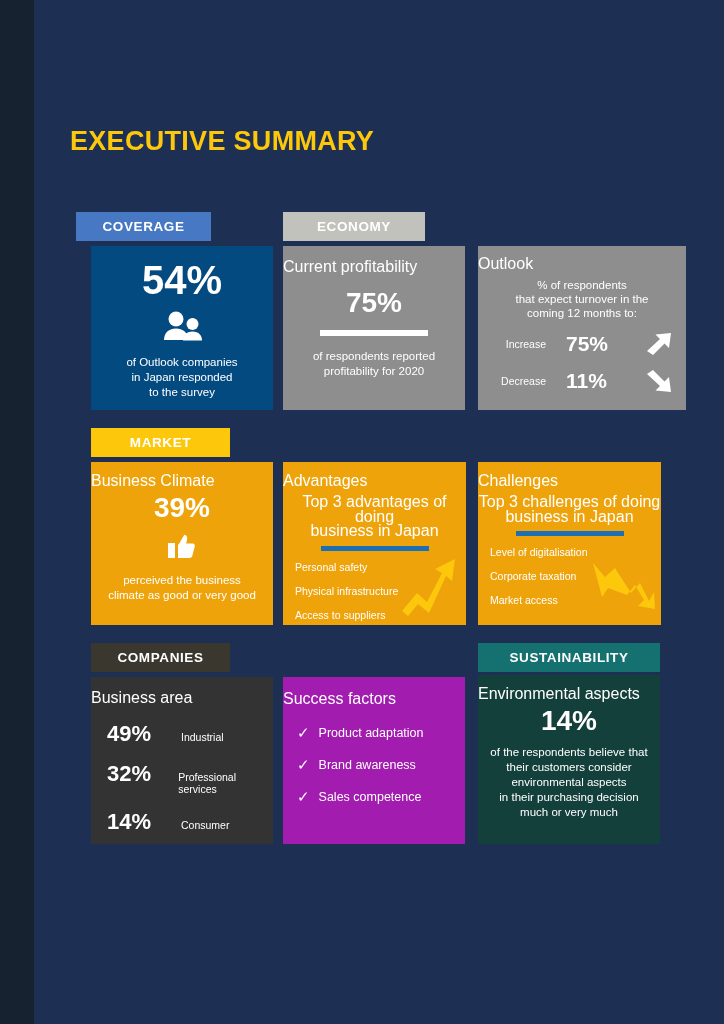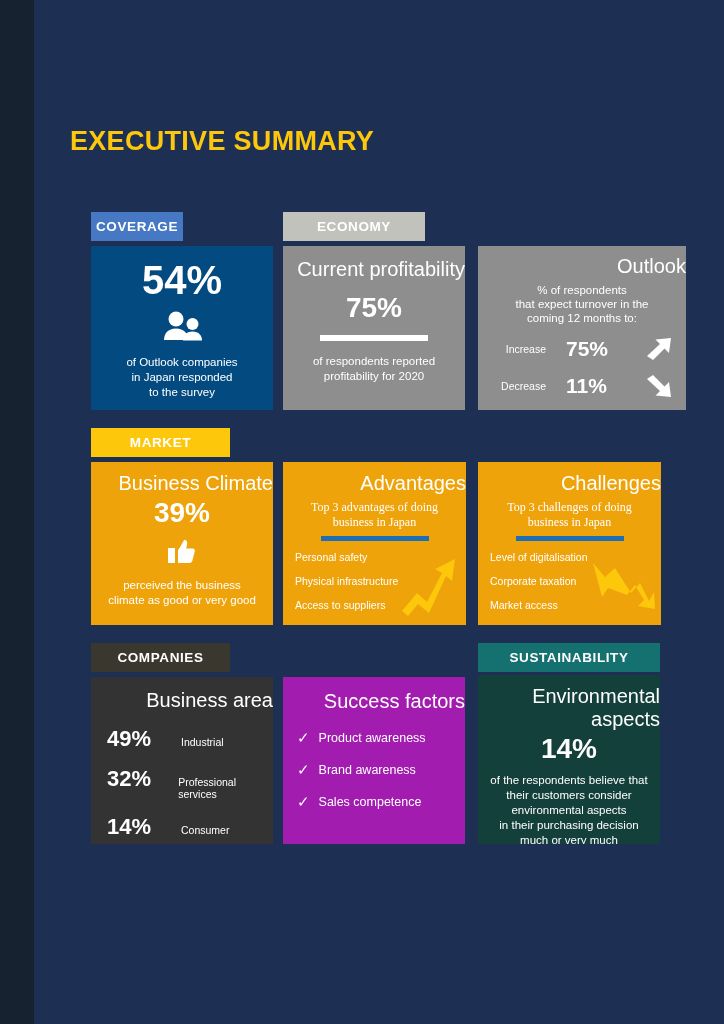--- a/index.html
+++ b/index.html
@@ -48,42 +48,42 @@
     font-size: 13.5px;
     font-weight: bold;
     color: #ffffff;
     letter-spacing: 0.6px;
   }
   .card {
     position: absolute;
     overflow: hidden;
   }
   .card-title {
-    text-align: right;
+    text-align: left;
     color: #ffffff;
-    font-size: 20px;
+    font-size: 16px;
     font-weight: normal;
   }
   .big-pct {
     text-align: center;
     color: #ffffff;
     font-weight: bold;
   }
   .caption {
     text-align: center;
     color: #ffffff;
     font-size: 11.5px;
     line-height: 15px;
   }
 
   
   
 
   
-  #tag-coverage { left: 57px; top: 212px; width: 92px; background: #4678c4; }
+  #tag-coverage { left: 42px; top: 212px; width: 135px; background: #4678c4; }
   #card-coverage {
     left: 57px; top: 246px; width: 182px; height: 164px;
     background: #034a80;
   }
   #coverage-pct { margin-top: 12px; font-size: 40px; }
   #people-icon { display: block; margin: 8px auto 0; }
   #coverage-caption { margin-top: 10px; }
 
   
   #tag-economy { left: 249px; top: 212px; width: 142px; background: #c2c2bc; color: #ffffff; }
@@ -127,21 +127,21 @@
   #thumb-icon { display: block; margin: 8px auto 0; }
   #market-caption { margin-top: 13px; }
 
   
   .panel-orange { background: #efa30b; top: 462px; width: 183px; height: 163px; }
   #card-advantages { left: 249px; }
   #card-challenges { left: 444px; }
   .panel-title { margin-top: 10px; }
   .panel-sub {
     margin-top: 5px; text-align: center; color: #ffffff;
-    font-size: 12px; line-height: 14.5px; font-family: Liberation Serif, serif;
+    font-size: 16px; line-height: 14.5px;
   }
   .panel-rule {
     width: 108px; height: 5px; background: #1c6fb5;
     margin: 7px auto 0;
   }
   .panel-list { margin-top: 10px; padding-left: 12px; }
   .panel-list li {
     list-style: none; color: #ffffff; font-size: 10.5px;
     margin-bottom: 12px;
   }
@@ -313,21 +313,21 @@
     <div class="stat-row">
       <span class="stat-val">14%</span>
       <span class="stat-lbl">Consumer</span>
     </div>
   </div>
 
   <div class="card" id="card-success">
     <div class="card-title" id="success-title">Success factors</div>
     <div class="check-row">
       <span class="check-mark">✓</span>
-      <span class="check-lbl">Product awareness</span>
+      <span class="check-lbl">Product adaptation</span>
     </div>
     <div class="check-row">
       <span class="check-mark">✓</span>
       <span class="check-lbl">Brand awareness</span>
     </div>
     <div class="check-row">
       <span class="check-mark">✓</span>
       <span class="check-lbl">Sales competence</span>
     </div>
   </div>

